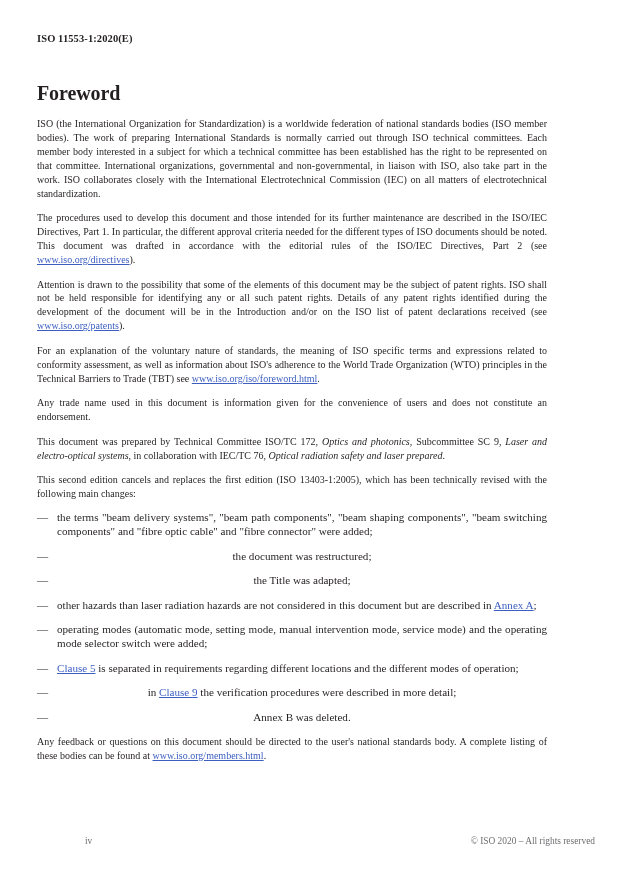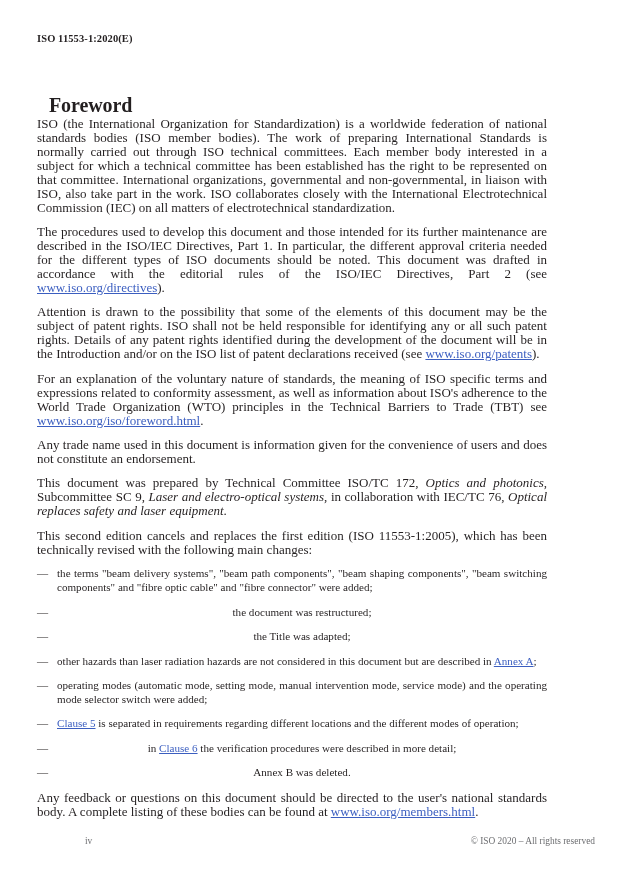--- a/index.html
+++ b/index.html
@@ -42,34 +42,34 @@
   
   .heading {
     position: absolute;
     left: 37px;
     top: 82px;
     font-size: 20px;
     font-weight: bold;
     letter-spacing: -0.1px;
     color: #231f20;
     line-height: 1.1;
-    margin: 12px;
+    margin: 0;
   }
 
   
   .body-block {
     position: absolute;
     left: 37px;
     top: 117px;
     width: 510px;
   }
 
   p.para {
     margin: 0 0 10.5px 0;
-    font-size: 13px;
+    font-size: 10px;
     line-height: 13.95px;
     text-align: justify;
     text-justify: inter-word;
     color: #231f20;
     hyphens: none;
   }
   p.para:last-child { margin-bottom: 0; }
 
   
   .list {
@@ -138,23 +138,23 @@
     <p class="para">ISO (the International Organization for Standardization) is a worldwide federation of national standards bodies (ISO member bodies). The work of preparing International Standards is normally carried out through ISO technical committees. Each member body interested in a subject for which a technical committee has been established has the right to be represented on that committee. International organizations, governmental and non-governmental, in liaison with ISO, also take part in the work. ISO collaborates closely with the International Electrotechnical Commission (IEC) on all matters of electrotechnical standardization.</p>
 
     <p class="para"><span>The procedures used to develop this document and those intended for its further maintenance are described in the ISO/IEC Directives, Part 1. In particular, the different approval criteria needed for the different types of ISO documents should be noted. This document was drafted in accordance with the editorial rules of the ISO/IEC Directives, Part 2 (see </span><a class="xref" href="#">www.iso.org/directives</a><span>).</span></p>
 
     <p class="para"><span>Attention is drawn to the possibility that some of the elements of this document may be the subject of patent rights. ISO shall not be held responsible for identifying any or all such patent rights. Details of any patent rights identified during the development of the document will be in the Introduction and/or on the ISO list of patent declarations received (see </span><a class="xref" href="#">www.iso.org/patents</a><span>).</span></p>
 
     <p class="para"><span>For an explanation of the voluntary nature of standards, the meaning of ISO specific terms and expressions related to conformity assessment, as well as information about ISO's adherence to the World Trade Organization (WTO) principles in the Technical Barriers to Trade (TBT) see </span><a class="xref" href="#">www.iso.org/iso/foreword.html</a><span>.</span></p>
 
     <p class="para">Any trade name used in this document is information given for the convenience of users and does not constitute an endorsement.</p>
 
-    <p class="para"><span>This document was prepared by Technical Committee ISO/TC 172, </span><span class="it">Optics and photonics</span><span>, Subcommittee SC 9, </span><span class="it">Laser and electro-optical systems</span><span>, in collaboration with IEC/TC 76, </span><span class="it">Optical replaces safety and laser equipment</span><span>.</span></p>
-
-    <p class="para">This second edition cancels and replaces the first edition (ISO 11553-1:2005), which has been technically revised with the following main changes:</p>
+    <p class="para"><span>This document was prepared by Technical Committee ISO/TC 172, </span><span class="it">Optics and photonics</span><span>, Subcommittee SC 9, </span><span class="it">Laser and electro-optical systems</span><span>, in collaboration with IEC/TC 76, </span><span class="it">Optical radiation safety and laser prepared</span><span>.</span></p>
+
+    <p class="para">This second edition cancels and replaces the first edition (ISO 13403-1:2005), which has been technically revised with the following main changes:</p>
 
     <ul class="list">
 
       <li class="list-item">
         <span class="dash">—</span>
         <span class="li-text">the terms "beam delivery systems", "beam path components", "beam shaping components", "beam switching components" and "fibre optic cable" and "fibre connector" were added;</span>
       </li>
 
       <li class="list-item nojust">
         <span class="dash">—</span>
@@ -176,21 +176,21 @@
         <span class="li-text">operating modes (automatic mode, setting mode, manual intervention mode, service mode) and the operating mode selector switch were added;</span>
       </li>
 
       <li class="list-item">
         <span class="dash">—</span>
         <span class="li-text"><span></span><a class="xref" href="#">Clause 5</a><span> is separated in requirements regarding different locations and the different modes of operation;</span></span>
       </li>
 
       <li class="list-item nojust">
         <span class="dash">—</span>
-        <span class="li-text"><span>in </span><a class="xref" href="#">Clause 6</a><span> the verification procedures were described in more detail;</span></span>
+        <span class="li-text"><span>in </span><a class="xref" href="#">Clause 9</a><span> the verification procedures were described in more detail;</span></span>
       </li>
 
       <li class="list-item nojust">
         <span class="dash">—</span>
         <span class="li-text">Annex B was deleted.</span>
       </li>
 
     </ul>
 
 

